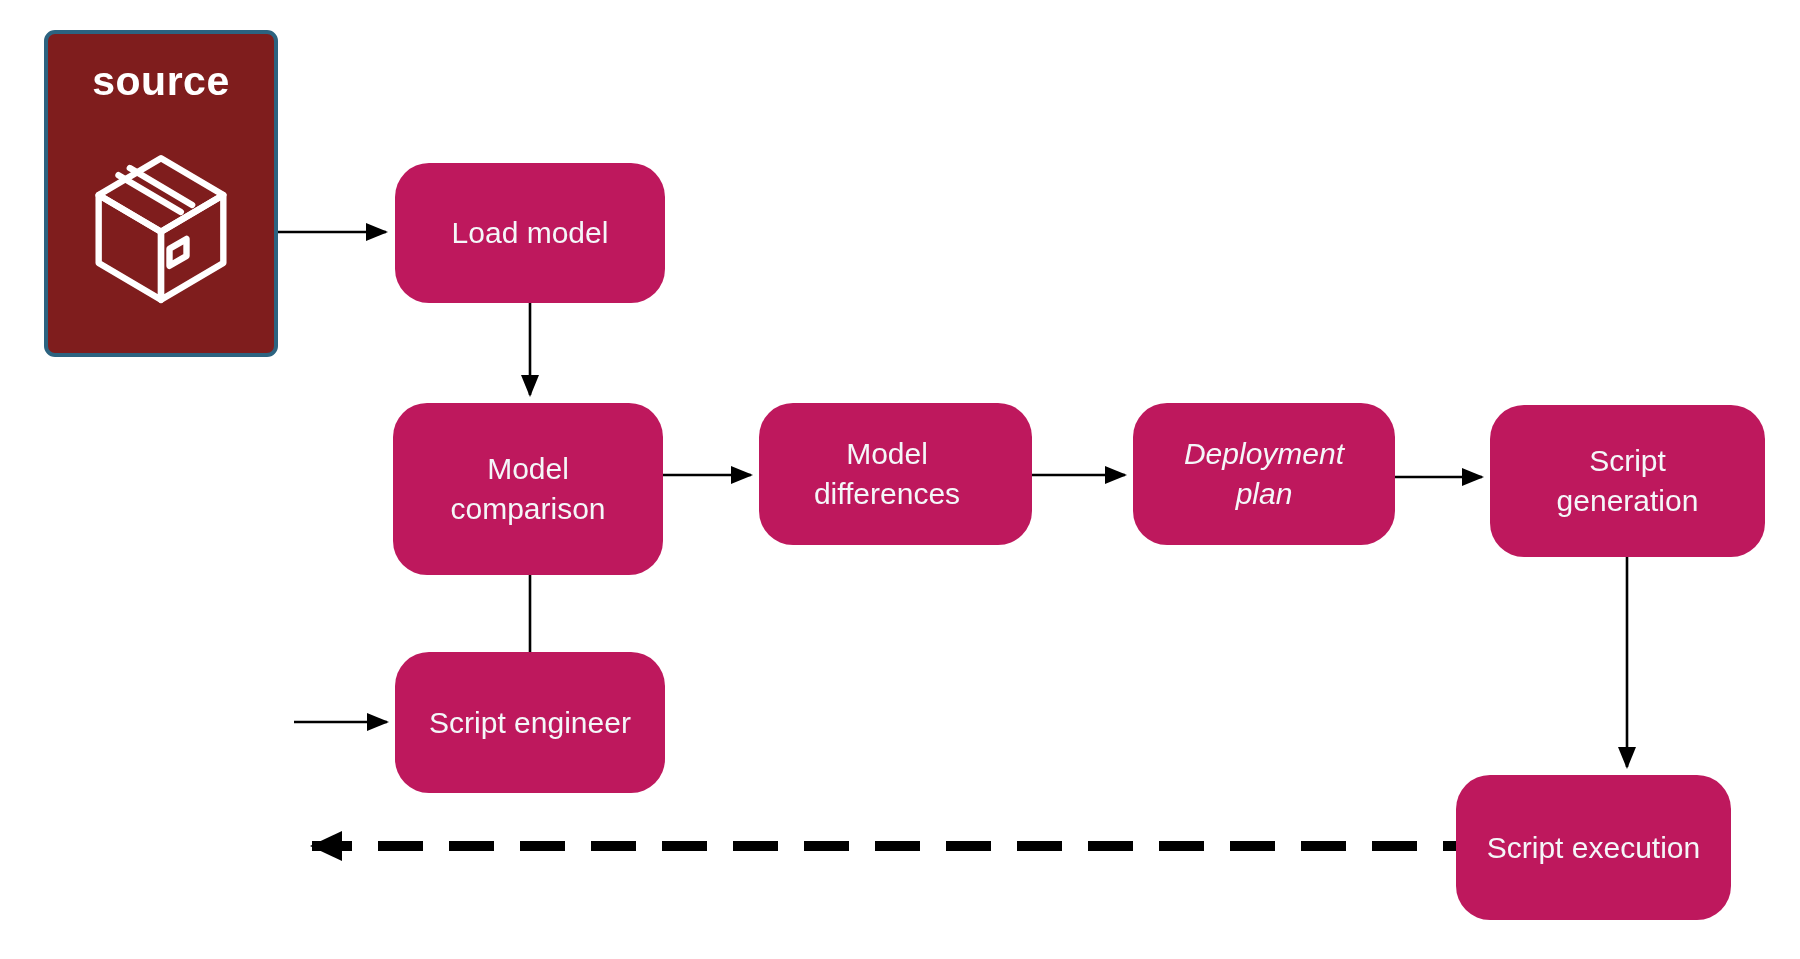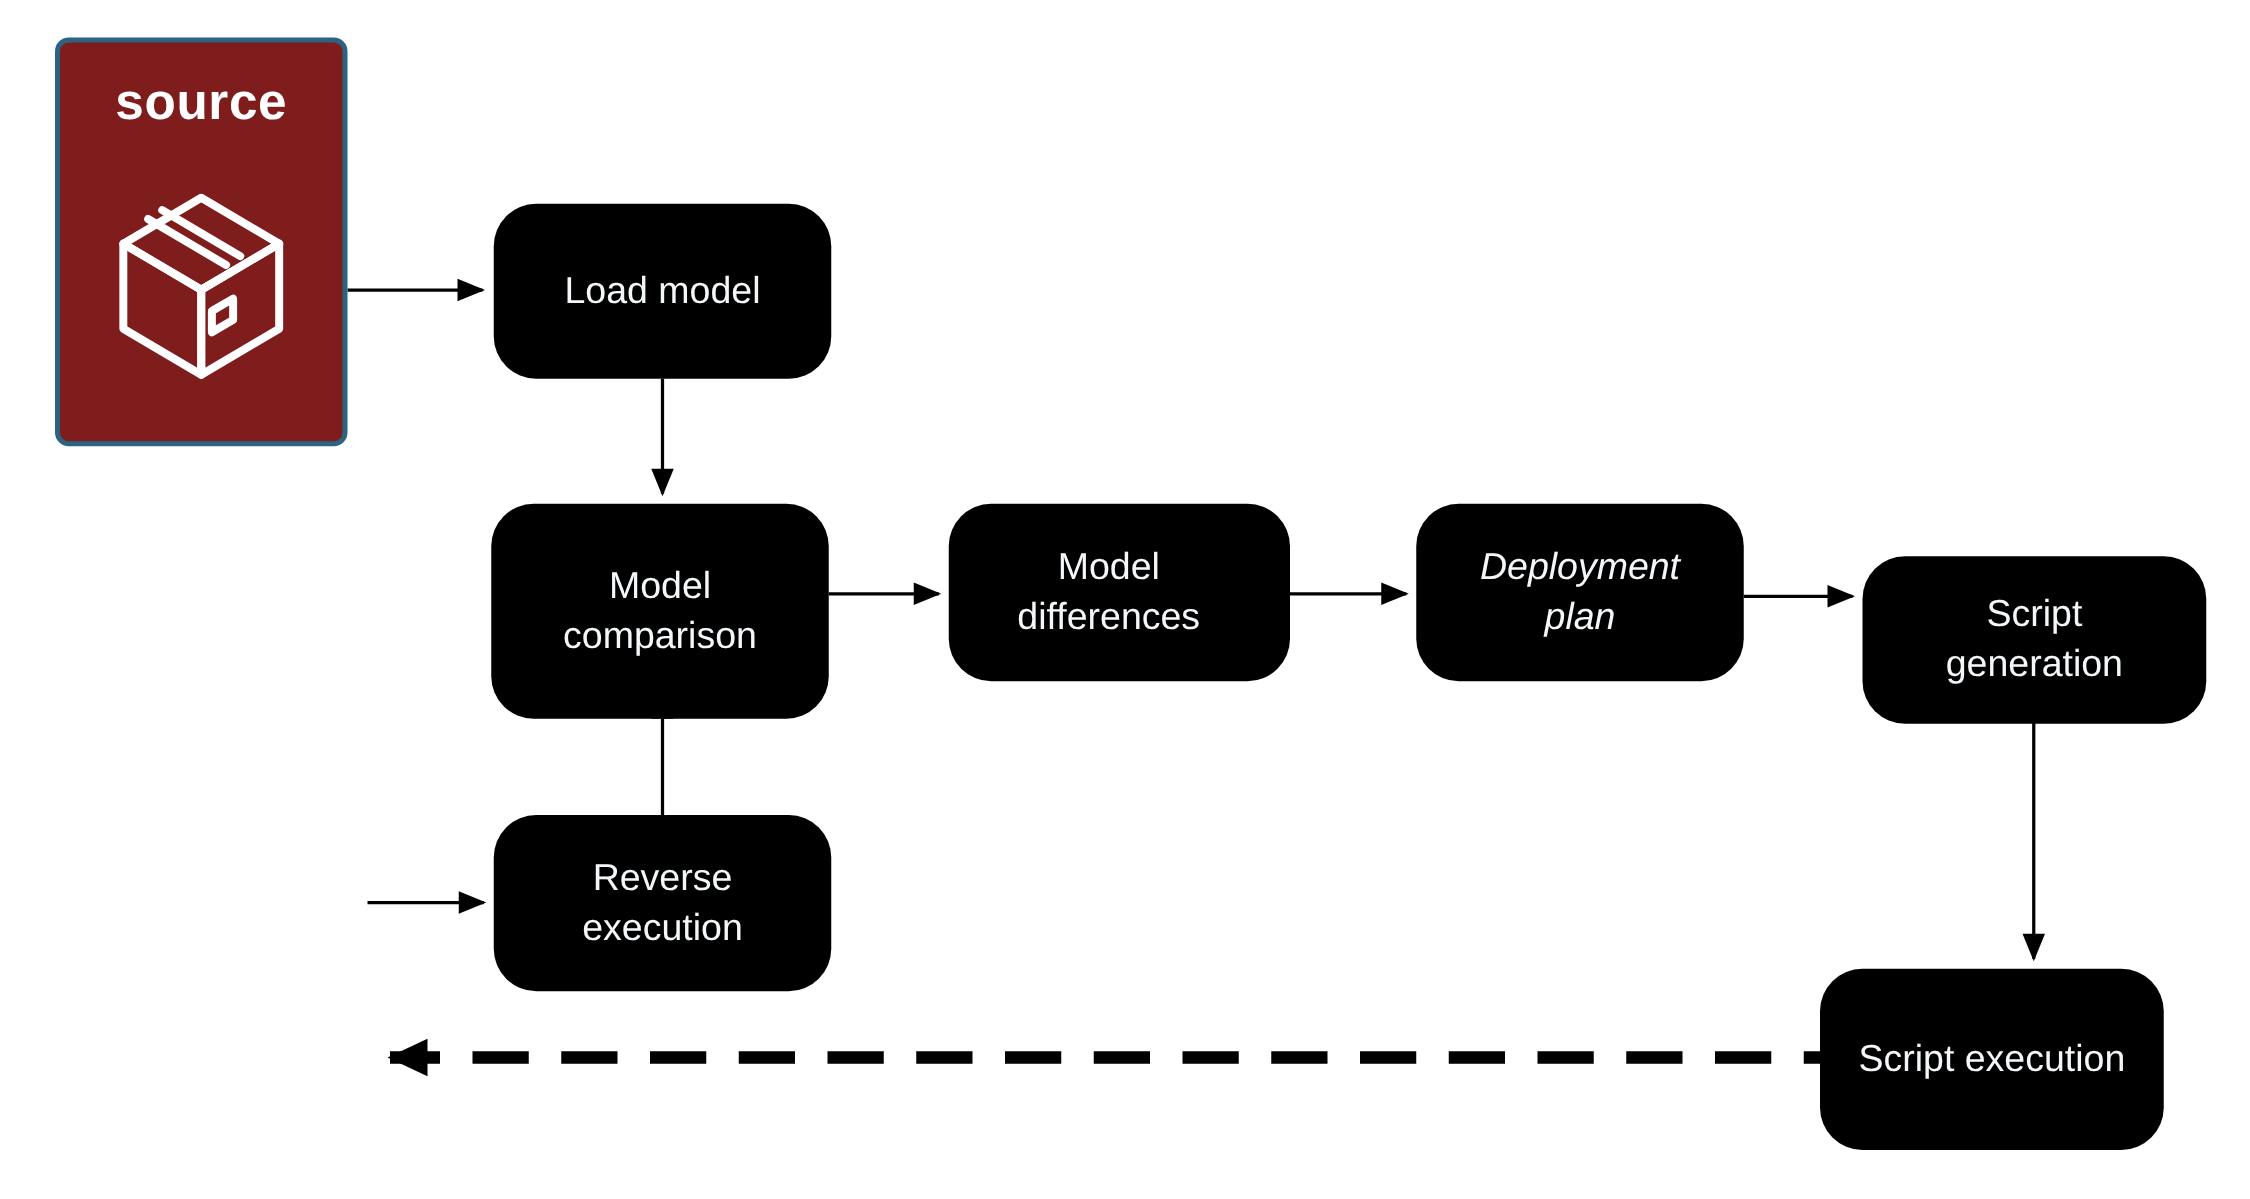--- a/index.html
+++ b/index.html
@@ -43,37 +43,37 @@
   }
   .endpoint-icon {
     flex: 1;
     display: flex;
     align-items: center;
     justify-content: center;
     width: 100%;
   }
   .node {
     position: absolute;
-    background: #000000;
+    background: #be185d;
     border-radius: 34px;
     box-sizing: border-box;
     display: flex;
     align-items: center;
     justify-content: center;
     text-align: center;
     color: #F4F7F9;
     font-size: 30px;
     line-height: 1.32;
     padding: 10px 28px;
   }
   .node.load-model        { left: 395px;  top: 163px; width: 270px; height: 140px; }
   .node.model-comparison  { left: 393px;  top: 403px; width: 270px; height: 172px; }
   .node.model-differences { left: 759px;  top: 403px; width: 273px; height: 142px; padding-left: 11px; }
   .node.deployment-plan   { left: 1133px; top: 403px; width: 262px; height: 142px; font-style: italic; }
-  .node.script-generation { left: 1490px; top: 405px; width: 275px; height: 134px; margin-top: 40px; }
+  .node.script-generation { left: 1490px; top: 405px; width: 275px; height: 152px; }
   .node.reverse-engineer  { left: 395px;  top: 652px; width: 270px; height: 141px; }
   .node.script-execution  { left: 1456px; top: 775px; width: 275px; height: 145px; }
 </style>
 </head>
 <body>
 
 <div class="canvas">
 
   <svg class="edges-layer" viewBox="0 0 1800 959" xmlns="http://www.w3.org/2000/svg">
     <defs>
@@ -120,19 +120,19 @@
   <div class="node model-differences">
     <span>Model differences</span>
   </div>
   <div class="node deployment-plan">
     <span>Deployment plan</span>
   </div>
   <div class="node script-generation">
     <span>Script generation</span>
   </div>
   <div class="node reverse-engineer">
-    <span>Reverse execution</span>
+    <span>Script engineer</span>
   </div>
   <div class="node script-execution">
     <span>Script execution</span>
   </div>
 
 </div>
 
 </body></html>

